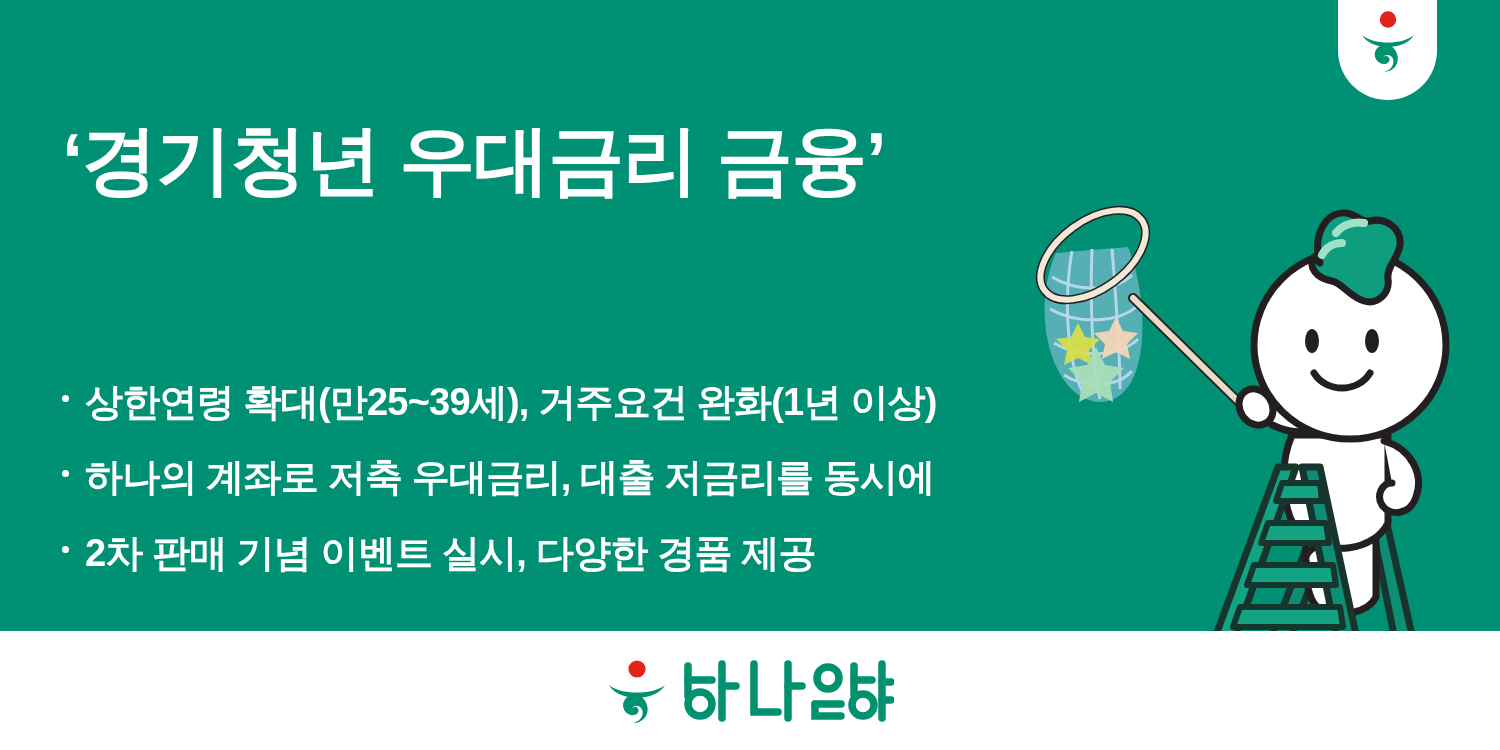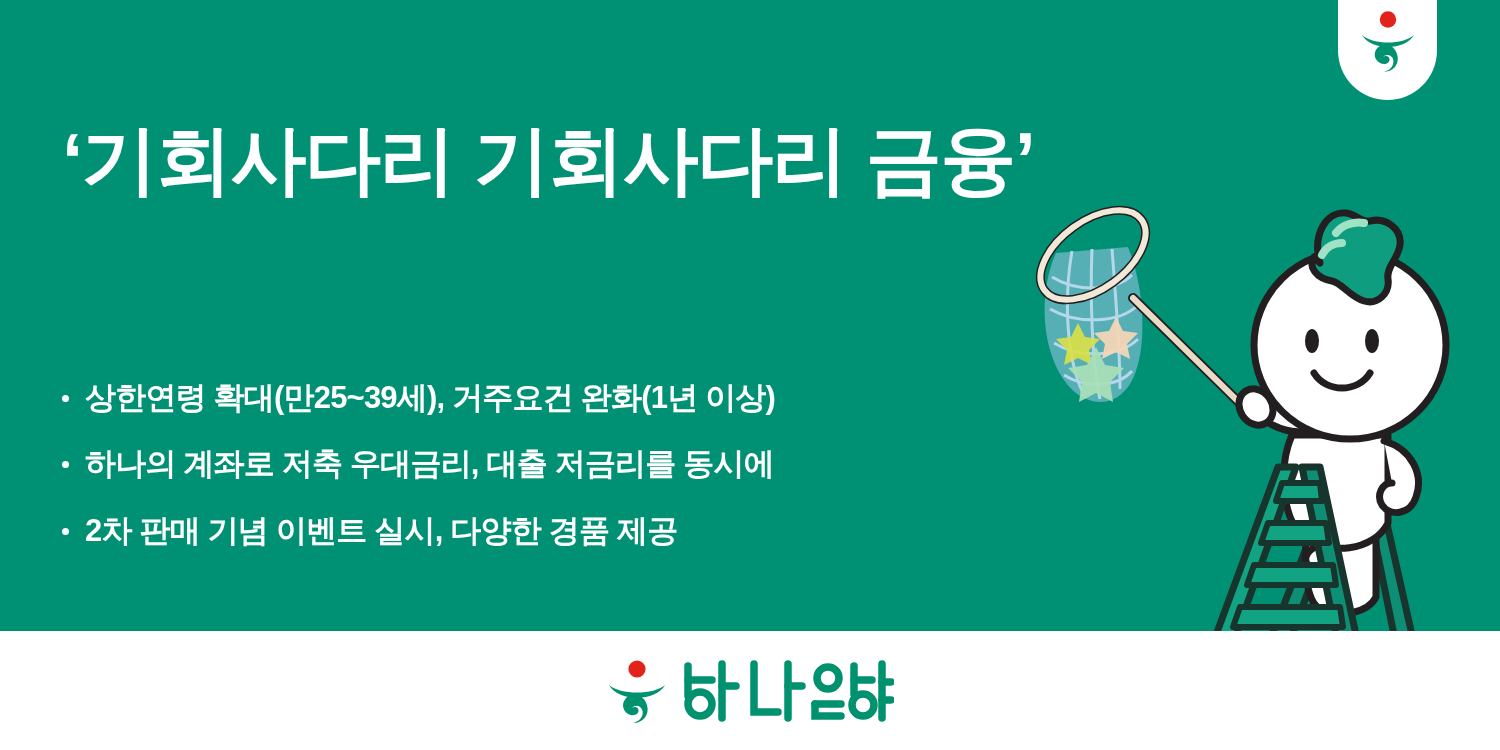--- a/index.html
+++ b/index.html
@@ -86,21 +86,21 @@
     width: 7px;
     height: 7px;
     border-radius: 50%;
     background: #ffffff;
     margin-top: 17px;
     margin-right: 16px;
     flex: 0 0 auto;
   }
   .bullet-text {
     color: #ffffff;
-    font-size: 31px;
+    font-size: 38px;
     line-height: 1.3;
     font-weight: 600;
     letter-spacing: -0.8px;
     white-space: nowrap;
   }
 
   
   .mascot-art {
     position: absolute;
     left: 1020px;
@@ -147,21 +147,21 @@
 
     <div class="brand-badge">
       <svg class="badge-mark" viewBox="0 0 58 62">
         <circle cx="29" cy="9.5" r="8.2" fill="#E2231A"></circle>
         <path d="M3 25 C14 35, 44 35, 55 25 C46 41, 12 41, 3 25 Z" fill="#00916E"></path>
         <path d="M26 34 C15 36, 12 48, 21 53 C26 55.6, 31 53, 30.5 49 C30 45.6, 26 45, 24 47.4 C26.6 43.6, 33 44.6, 34.2 49.6 C35.4 55.4, 31 61, 25 61.4 C33 62.6, 40 55, 38.6 46.6 C37.6 39.4, 32 34.4, 26 34 Z" fill="#00916E"></path>
       </svg>
     </div>
 
     <div class="headline">
-      <span class="headline-line">‘기회사다리 기회사다리 금융’</span>
+      <span class="headline-line">‘경기청년 우대금리 금융’</span>
     </div>
 
     <div class="bullets">
       <div class="bullet-row">
         <span class="bullet-dot"></span>
         <span class="bullet-text">상한연령 확대(만25~39세), 거주요건 완화(1년 이상)</span>
       </div>
       <div class="bullet-row">
         <span class="bullet-dot"></span>
         <span class="bullet-text">하나의 계좌로 저축 우대금리, 대출 저금리를 동시에</span>

